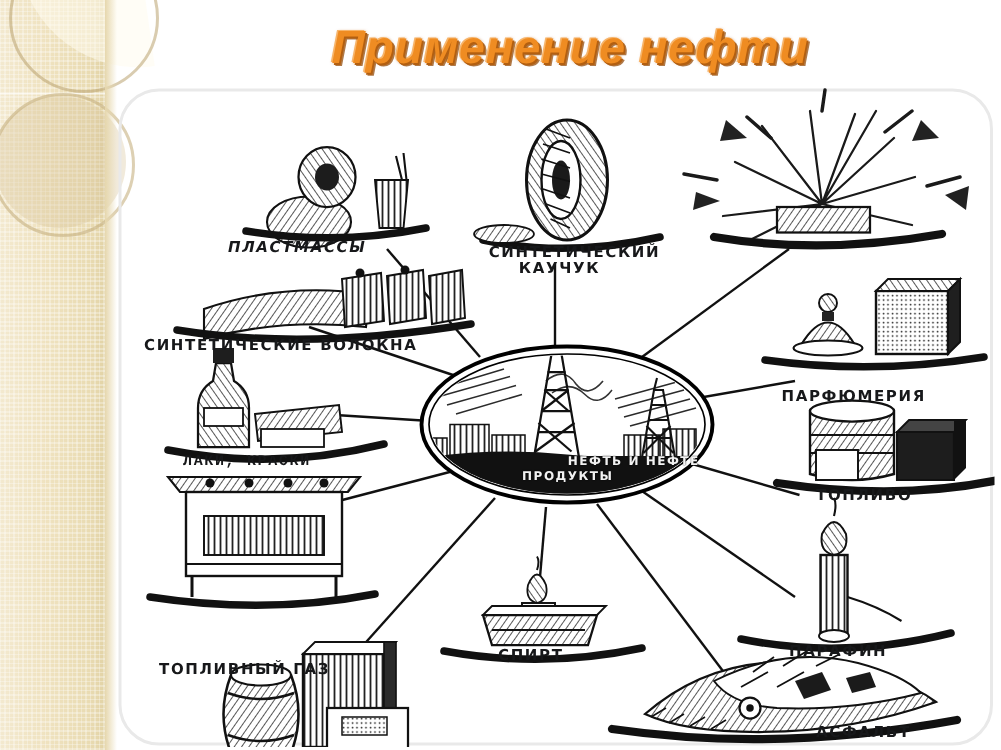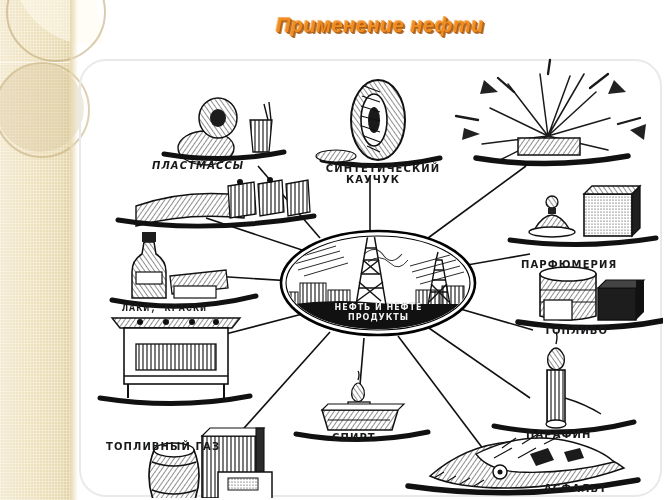--- a/index.html
+++ b/index.html
@@ -36,21 +36,21 @@
     background:rgba(214,196,152,.35);
   }
   .band-line{
     position:absolute;left:0;top:62px;width:70px;height:1px;background:rgba(255,255,255,.7);
   }
 
   
   .title{
     position:absolute;left:150px;top:14px;width:460px;
     text-align:center;
-    font-size:20px;font-weight:bold;font-style:italic;
+    font-size:31px;font-weight:bold;font-style:italic;
     letter-spacing:.5px;
     color:#ef8c22;
     -webkit-text-stroke:0px;
     text-shadow:
       1px 1px 0 #b35f10,
       2px 2px 0 rgba(150,78,12,.75),
       -1px -1px 0 #f7b469,
       0 0 2px rgba(190,100,20,.6);
     white-space:nowrap;
   }
@@ -351,25 +351,26 @@
       <g>
         <path d="M66 184 l10 0 l2 12 q10 6 10 18 l0 26 l-34 0 l0 -26 q0 -12 10 -18 z" fill="url(#hatchR)" stroke="#111" stroke-width="1.5"></path>
         <rect x="64" y="174" width="14" height="10" fill="#1e1e1e"></rect>
         <rect x="58" y="214" width="26" height="12" fill="#ffffff" stroke="#111" stroke-width="1.2"></rect>
         <path d="M92 218 l56 -6 l2 18 l-56 6 z" fill="url(#hatchL)" stroke="#111" stroke-width="1.3"></path>
         <rect x="96" y="228" width="42" height="12" fill="#fff" stroke="#111" stroke-width="1.2"></rect>
         <path d="M34 242 q72 14 144 -4" stroke="#111" stroke-width="5" fill="none" stroke-linecap="round"></path>
       </g>
     </svg>
 
-    <div class="center-lbl" style="left:223px;top:246px;width:155px;">НЕФТЬ И НЕФТЕ</div>
+    <div class="center-lbl" style="left:223px;top:246px;width:155px;padding-left:44px;">НЕФТЬ И НЕФТЕ</div>
     <div class="center-lbl" style="left:223px;top:256px;width:155px;">ПРОДУКТЫ</div>
 
     <div class="lbl" style="left:74px;top:103px;font-style:italic;">Пластмассы</div>
 
+    <div class="lbl" style="left:18px;top:168px;">Синтетические волокна</div>
 
     <div class="lbl two" style="left:240px;top:106px;width:130px;">Синтетический</div>
     <div class="lbl two" style="left:230px;top:117px;width:130px;">каучук</div>
 
 
     <div class="lbl" style="left:443px;top:202px;text-align:right;">Парфюмерия</div>
 
     <div class="lbl" style="left:466px;top:268px;">Топливо</div>
 
     <div class="lbl" style="left:448px;top:372px;">Парафин</div>

